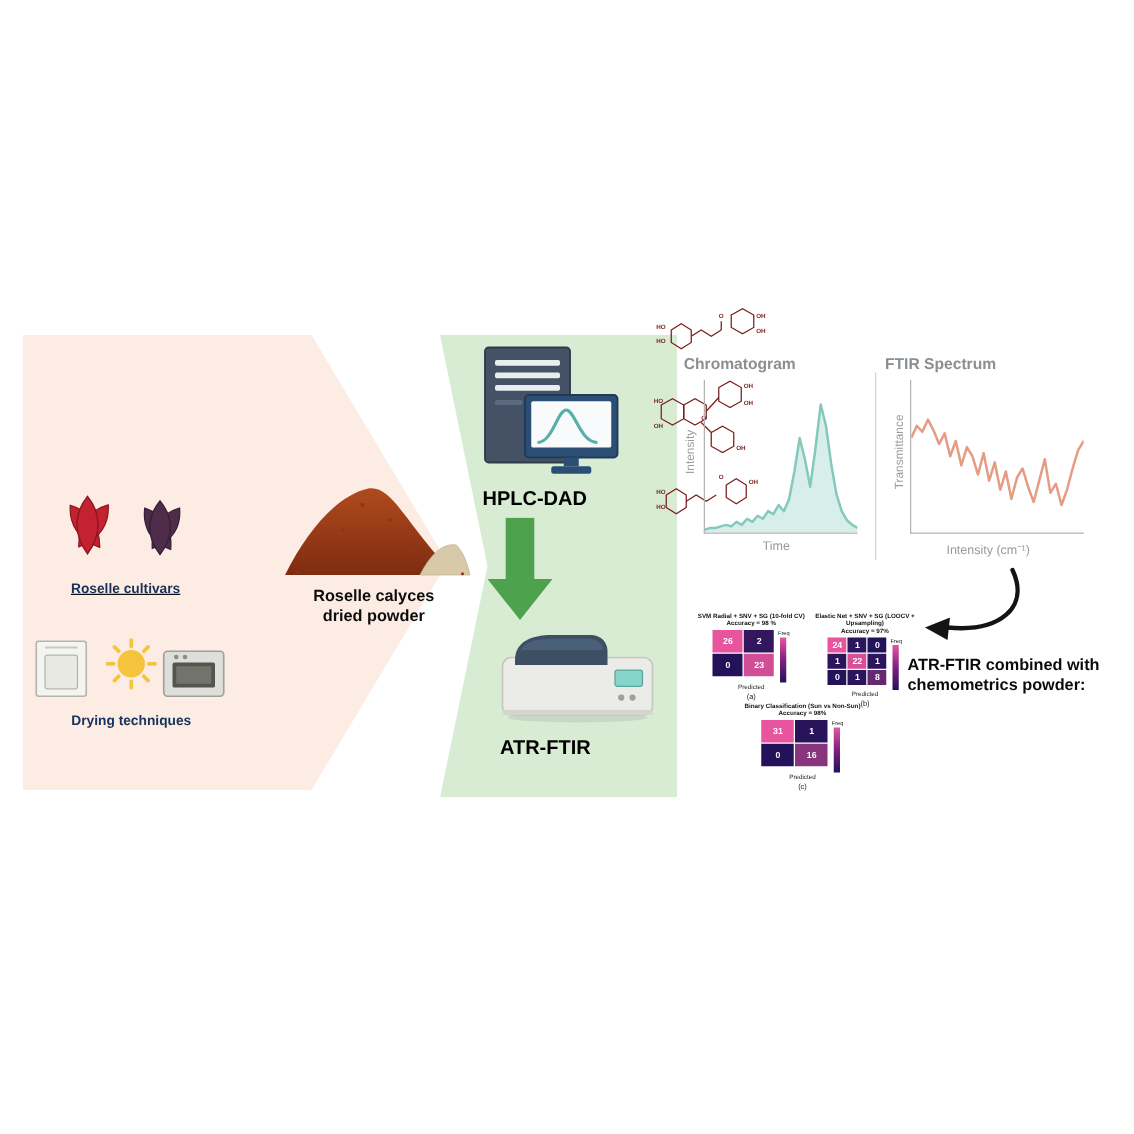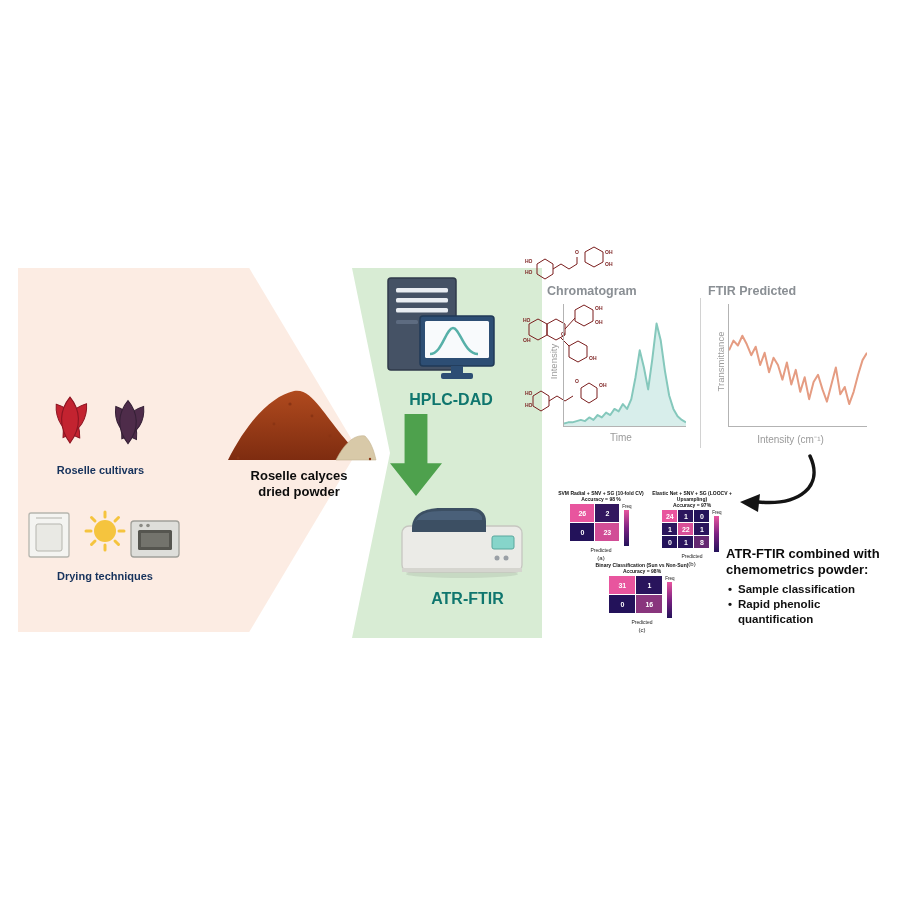--- a/index.html
+++ b/index.html
@@ -6,21 +6,21 @@
   .canvas{position:relative;width:907px;height:907px;background:#fff;overflow:hidden;
           font-family:"Liberation Sans",sans-serif;color:#111;}
   
   .pink-block{position:absolute;left:18px;top:268px;width:340px;height:364px;background:#fcece3;
               clip-path:polygon(0 0,68% 0,100% 50%,68% 100%,0 100%);}
   .green-block{position:absolute;left:352px;top:268px;width:190px;height:370px;background:#d8ecd4;
                clip-path:polygon(0 0,100% 0,100% 100%,0 100%,20% 50%);}
   .group{position:absolute;}
   .group-label{font-weight:bold;color:#16325c;font-size:11px;text-align:center;margin-top:2px;}
   .powder-label{font-weight:bold;color:#0c0c0c;font-size:13px;line-height:16px;text-align:center;}
-  .big-label{font-weight:bold;font-size:16px;color:#0f766e;text-align:center;}
+  .big-label{font-weight:bold;font-size:16px;color:#000000;}
   
   .down-arrow{position:absolute;left:390px;top:414px;width:52px;height:82px;background:#4ea14d;
               clip-path:polygon(28% 0,72% 0,72% 60%,100% 60%,50% 100%,0 60%,28% 60%);}
   
   ul.blist{margin:0;padding:0;list-style:none;}
   ul.blist li{position:relative;padding-left:11px;font-weight:bold;font-size:11.5px;line-height:16.5px;}
   ul.blist li::before{content:"\2022";position:absolute;left:0;}
   
   .plot-group{position:absolute;}
   .plot-title{color:#8a8f94;font-size:12.5px;font-weight:bold;}
@@ -50,21 +50,21 @@
 </style>
 </head>
 <body>
 
 <div class="canvas">
 
   <div class="pink-block"></div>
   <div class="green-block"></div>
 
 
-  <div class="group" style="left:28px;top:384px;width:145px;">
+  <div class="group" style="left:28px;top:384px;width:145px;text-decoration:underline;">
     <svg width="145" height="74" viewBox="0 0 145 74">
       <g transform="translate(42,40)" fill="#c32330" stroke="#8c1522" stroke-width="1">
         <path transform="rotate(-35)" d="M0,-24 C9,-13 11,2 0,17 C-11,2 -9,-13 0,-24 Z"></path>
         <path transform="rotate(35) translate(2,-2)" d="M0,-24 C9,-13 11,2 0,17 C-11,2 -9,-13 0,-24 Z"></path>
         <path transform="scale(1.12)" d="M0,-24 C9,-13 11,2 0,17 C-11,2 -9,-13 0,-24 Z"></path>
       </g>
       <g transform="translate(100,42)" fill="#4e2c4a" stroke="#352036" stroke-width="1">
         <path transform="rotate(-32)" d="M0,-23 C9,-12 11,2 0,16 C-11,2 -9,-12 0,-23 Z"></path>
         <path transform="rotate(34) translate(2,-2)" d="M0,-23 C9,-12 11,2 0,16 C-11,2 -9,-12 0,-23 Z"></path>
         <path transform="scale(1.1)" d="M0,-23 C9,-12 11,2 0,16 C-11,2 -9,-12 0,-23 Z"></path>
@@ -203,21 +203,21 @@
         <polyline fill="none" stroke="#85c8bc" stroke-width="2" vector-effect="non-scaling-stroke" stroke-linejoin="round" points="0.00,98 3.45,97 6.90,97 10.34,96 13.79,95 17.24,96 20.69,93 24.14,95 27.59,91 31.03,93 34.48,89 37.93,91 41.38,86 44.83,88 48.28,82 51.72,86 55.17,78 58.62,60 62.07,38 65.52,52 68.97,70 72.41,45 75.86,16 79.31,30 82.76,55 86.21,75 89.66,86 93.10,92 96.55,95 100.00,97"></polyline>
       </svg>
     </div>
     <div class="plot-ylab" style="left:-44px;top:72px;">Intensity</div>
     <div class="plot-xlab" style="top:148px;">Time</div>
   </div>
 
   <div class="divider"></div>
 
   <div class="plot-group" style="left:708px;top:284px;width:165px;height:176px;">
-    <div class="plot-title">FTIR Predicted</div>
+    <div class="plot-title">FTIR Spectrum</div>
     <div class="plot-area" style="left:20px;top:20px;width:138px;height:122px;">
       <svg viewBox="0 0 100 100" preserveAspectRatio="none">
         <polyline fill="none" stroke="#e59c82" stroke-width="2" vector-effect="non-scaling-stroke" stroke-linejoin="round" points="0.00,38 3.23,30 6.45,34 9.68,26 12.90,33 16.13,42 19.35,35 22.58,50 25.81,40 29.03,56 32.26,44 35.48,50 38.71,62 41.94,48 45.16,66 48.39,54 51.61,72 54.84,60 58.06,78 61.29,64 64.52,58 67.74,70 70.97,80 74.19,66 77.42,52 80.65,74 83.87,68 87.10,82 90.32,72 93.55,58 96.77,46 100.00,40"></polyline>
       </svg>
     </div>
     <div class="plot-ylab" style="left:-38px;top:72px;">Transmittance</div>
     <div class="plot-xlab" style="top:148px;">Intensity (cm⁻¹)</div>
   </div>
 
   <svg class="group" style="left:722px;top:452px;" width="100" height="66" viewBox="0 0 100 66">
@@ -280,22 +280,18 @@
           <div class="mx-cbwrap">
             <div class="mx-cblab">Freq</div>
             <div class="mx-cb" style="height: 36px;"></div>
           </div>
         </div>
         <div class="mx-xlab">Predicted</div>
         <div class="mx-tag">(c)</div>
       </div>
   </div>
 
-  <div class="group" style="left:726px;top:546px;width:162px;">
+  <div class="group" style="left:726px;top:524px;width:162px;">
     <div class="concl-head">ATR-FTIR combined with</div>
     <div class="concl-head">chemometrics powder:</div>
-    <ul class="concl-list">
-      <li>Sample classification</li>
-      <li>Rapid phenolic quantification</li>
-    </ul>
   </div>
 
 </div>
 
 </body></html>

